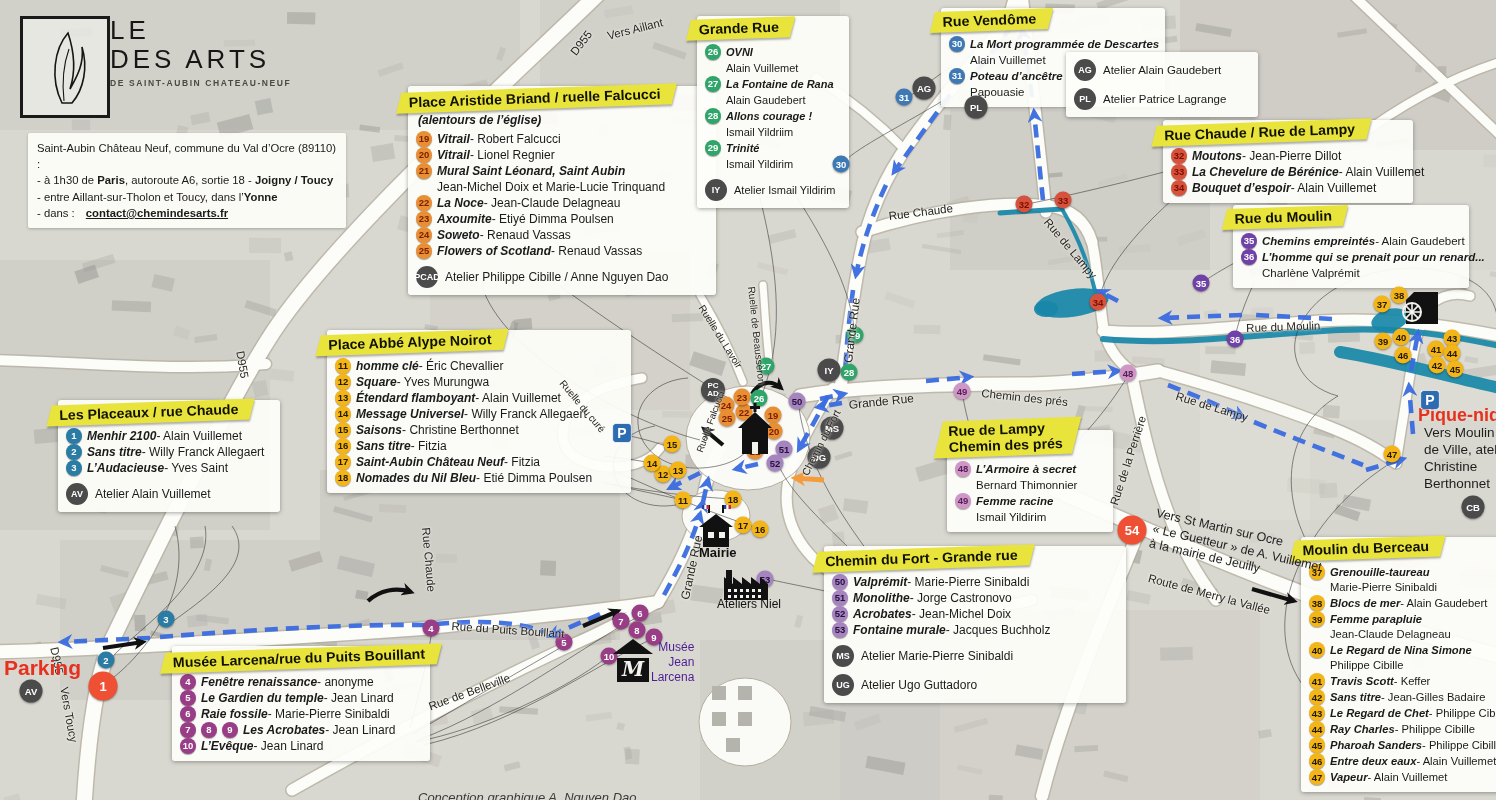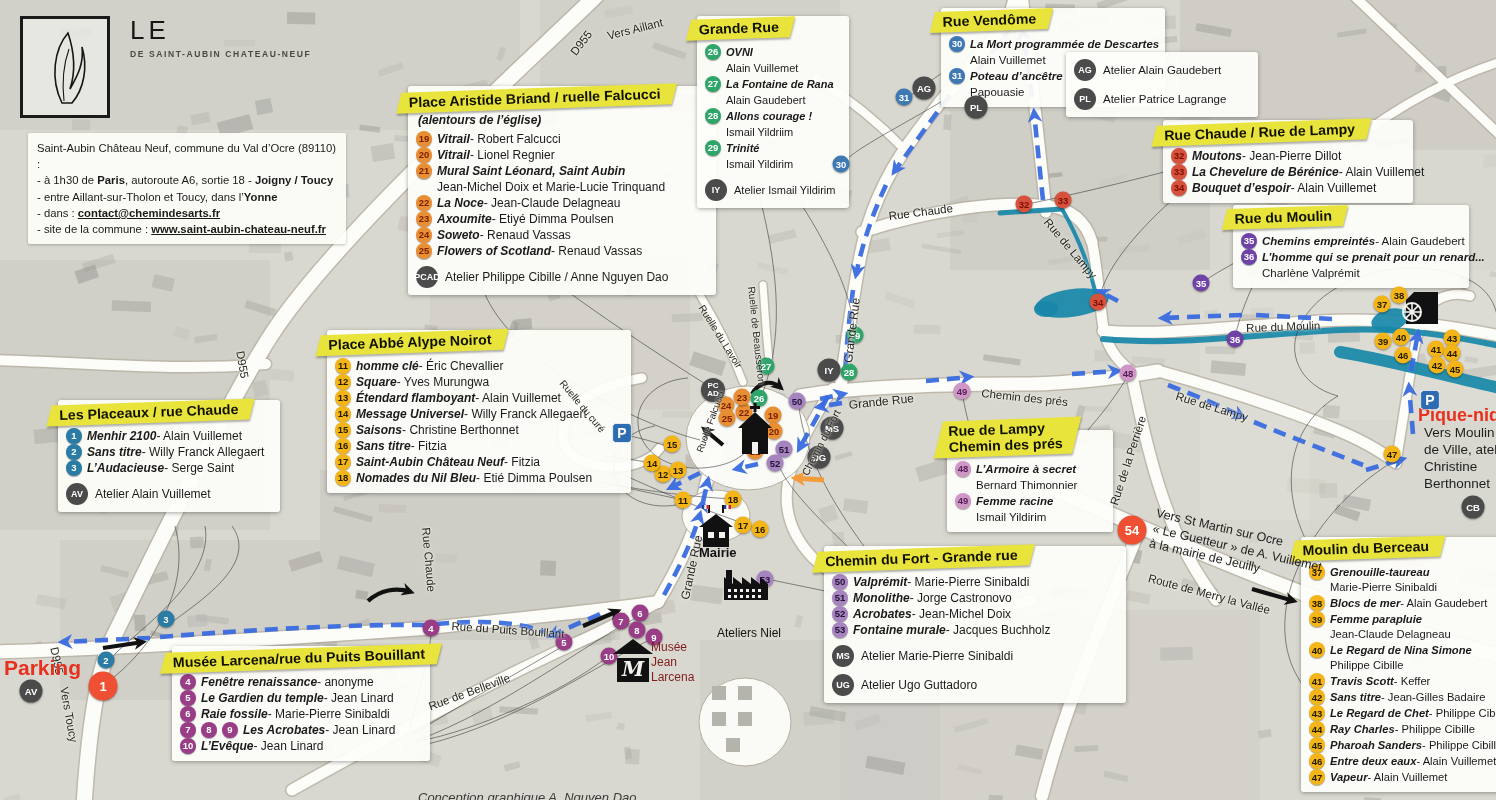--- a/index.html
+++ b/index.html
@@ -3,21 +3,21 @@
 <meta charset="utf-8">
 <style>
   html,body{margin:0;padding:0;background:#888;}
   #stage{position:relative;width:1496px;height:800px;background:#d9d8d0;overflow:hidden;
          font-family:"Liberation Sans",sans-serif;color:#1a1a1a;}
   #gfx{position:absolute;left:0;top:0;}
   
   #logo{position:absolute;left:20px;top:16px;display:flex;}
   #logo-square{width:84px;height:96px;border:3px solid #1a1a1a;background:rgba(250,250,246,.55);
                display:flex;align-items:center;justify-content:center;}
-  #logo-text{margin-left:20px;}
+  #logo-text{margin-left:0;}
   .logo-line{font-size:26px;line-height:29px;letter-spacing:4px;font-weight:400;color:#161616;}
   #logo-sub{font-size:8.5px;letter-spacing:1.6px;font-weight:bold;color:#4a4a44;margin-top:4px;}
   
   #info-box{position:absolute;left:28px;top:133px;width:300px;background:rgba(253,253,249,.93);
             padding:7px 9px;font-size:11.3px;line-height:16.2px;border-radius:2px;
             box-shadow:0 1px 3px rgba(0,0,0,.25);}
   #info-box .lnk{font-weight:bold;text-decoration:underline;}
   
   .lbox{position:absolute;background:rgba(253,253,249,.94);border-radius:3px;
         box-shadow:0 1px 4px rgba(0,0,0,.35);padding:5px 8px 7px;}
@@ -472,50 +472,50 @@
 
   <div id="logo">
     <div id="logo-square">
       <svg width="62" height="80" viewBox="0 0 62 80">
         <path d="M28,76 C16,52 20,22 34,6 C40,24 42,44 36,62 C44,48 50,36 48,20 C54,40 50,62 38,76 Z" fill="none" stroke="#161616" stroke-width="1.6"></path>
         <path d="M30,74 C28,56 30,36 35,22" fill="none" stroke="#161616" stroke-width="1.1"></path>
       </svg>
     </div>
     <div id="logo-text">
       <div class="logo-line">LE</div>
+      <div class="logo-line">DES ARTS</div>
       <div id="logo-sub">DE SAINT-AUBIN CHATEAU-NEUF</div>
     </div>
   </div>
 
   <div id="info-box">
       <div><span>Saint-Aubin Château Neuf, commune du Val d’Ocre (89110) :</span></div>
       <div><span>- à 1h30 de </span><span style="font-weight: bold;">Paris</span><span>, autoroute A6, sortie 18 - </span><span style="font-weight: bold;">Joigny / Toucy</span></div>
       <div><span>- entre Aillant-sur-Tholon et Toucy, dans l’</span><span style="font-weight: bold;">Yonne</span></div>
-      <div><span>- dans : </span><span class="lnk" style="font-weight: bold;">contact@chemindesarts.fr</span></div>
-      <div><span>- site  de la commune : </span><span class="lnk" style="font-weight: bold;">www.saint-aubin-chateau-neuf.fr</span></div>
+      <div><span>- dans : </span><span class="lnk" style="font-weight: bold; margin-left: 8px;">contact@chemindesarts.fr</span></div>
     </div>
 <div class="lbox" style="left: 58px; top: 400px; width: 206px; font-size: 12px; line-height: 16px;"><div class="lhead"><div class="lhead-in">
           <div>Les Placeaux / rue Chaude</div>
         </div></div><div class="lentry">
         <div class="lrow">
           <span class="lmk" style="background: rgb(43, 124, 164); color: rgb(255, 255, 255);">1</span>
           <span class="lt">Menhir 2100</span>
           <span class="la">Alain Vuillemet</span>
         </div>
       </div><div class="lentry">
         <div class="lrow">
           <span class="lmk" style="background: rgb(43, 124, 164); color: rgb(255, 255, 255);">2</span>
           <span class="lt">Sans titre</span>
           <span class="la">Willy Franck Allegaert</span>
         </div>
       </div><div class="lentry">
         <div class="lrow">
           <span class="lmk" style="background: rgb(43, 124, 164); color: rgb(255, 255, 255);">3</span>
           <span class="lt">L’Audacieuse</span>
-          <span class="la">Serge Saint</span>
+          <span class="la">Yves Saint</span>
         </div>
       </div><div class="lat">
         <div class="lac">
           <span>AV</span>
         </div>
         <span>Atelier Alain Vuillemet</span>
       </div></div>
     <div class="lbox" style="left: 172px; top: 646px; width: 242px; font-size: 12px; line-height: 16px;"><div class="lhead"><div class="lhead-in">
           <div>Musée Larcena/rue du Puits Bouillant</div>
         </div></div><div class="lentry">
@@ -987,26 +987,26 @@
       <div>Berthonnet</div>
     </div>
     <div class="ftext" style="left: 1158px; top: 506px; font-size: 12.5px; color: rgb(29, 29, 29); line-height: 15.5px; transform: rotate(13deg); transform-origin: 0px 0px;">
       <div>Vers St Martin sur Ocre</div>
       <div>« Le Guetteur » de A. Vuillemet</div>
       <div>à la mairie de Jeuilly</div>
     </div>
     <div class="ftext" style="left: 699px; top: 545px; font-size: 13px; font-weight: bold; color: rgb(17, 17, 17);">
       <div>Mairie</div>
     </div>
-    <div class="ftext" style="left: 651px; top: 640px; font-size: 12px; color: #7f1d1d; line-height: 15px;">
+    <div class="ftext" style="left: 651px; top: 640px; font-size: 12px; color: #4c1d95; line-height: 15px; text-align: right;">
       <div>Musée</div>
       <div>Jean</div>
       <div>Larcena</div>
     </div>
-    <div class="ftext" style="left: 717px; top: 626px; font-size: 12px; color: rgb(17, 17, 17);">
+    <div class="ftext" style="left: 717px; top: 597px; font-size: 12px; color: rgb(17, 17, 17);">
       <div>Ateliers Niel</div>
     </div>
     <div class="ftext" style="left: 418px; top: 790px; font-size: 13px; font-style: italic; color: rgb(58, 58, 58);">
       <div>Conception graphique A. Nguyen Dao</div>
     </div>
     <div class="poi" style="left: 755px; top: 432px;"><svg width="44" height="56" viewBox="-22 -32 44 56">
         <rect x="-1.5" y="-31" width="3" height="9" fill="#111"></rect>
         <rect x="-5" y="-28" width="10" height="3" fill="#111"></rect>
         <polygon points="-17,-6 0,-22 17,-6" fill="#111"></polygon>
         <rect x="-13" y="-6" width="26" height="26" fill="#111"></rect>

